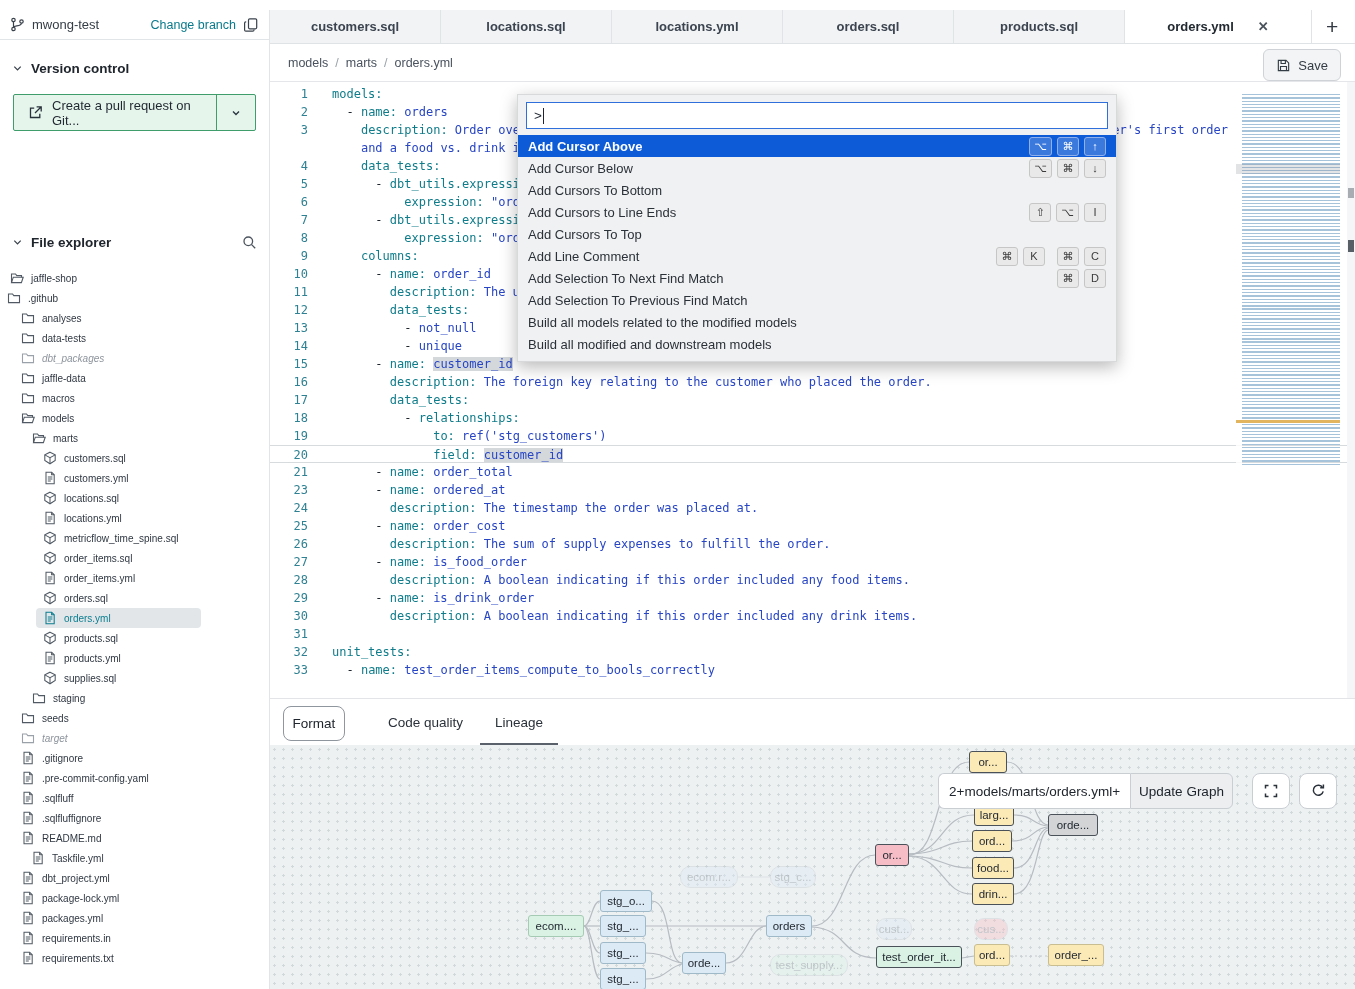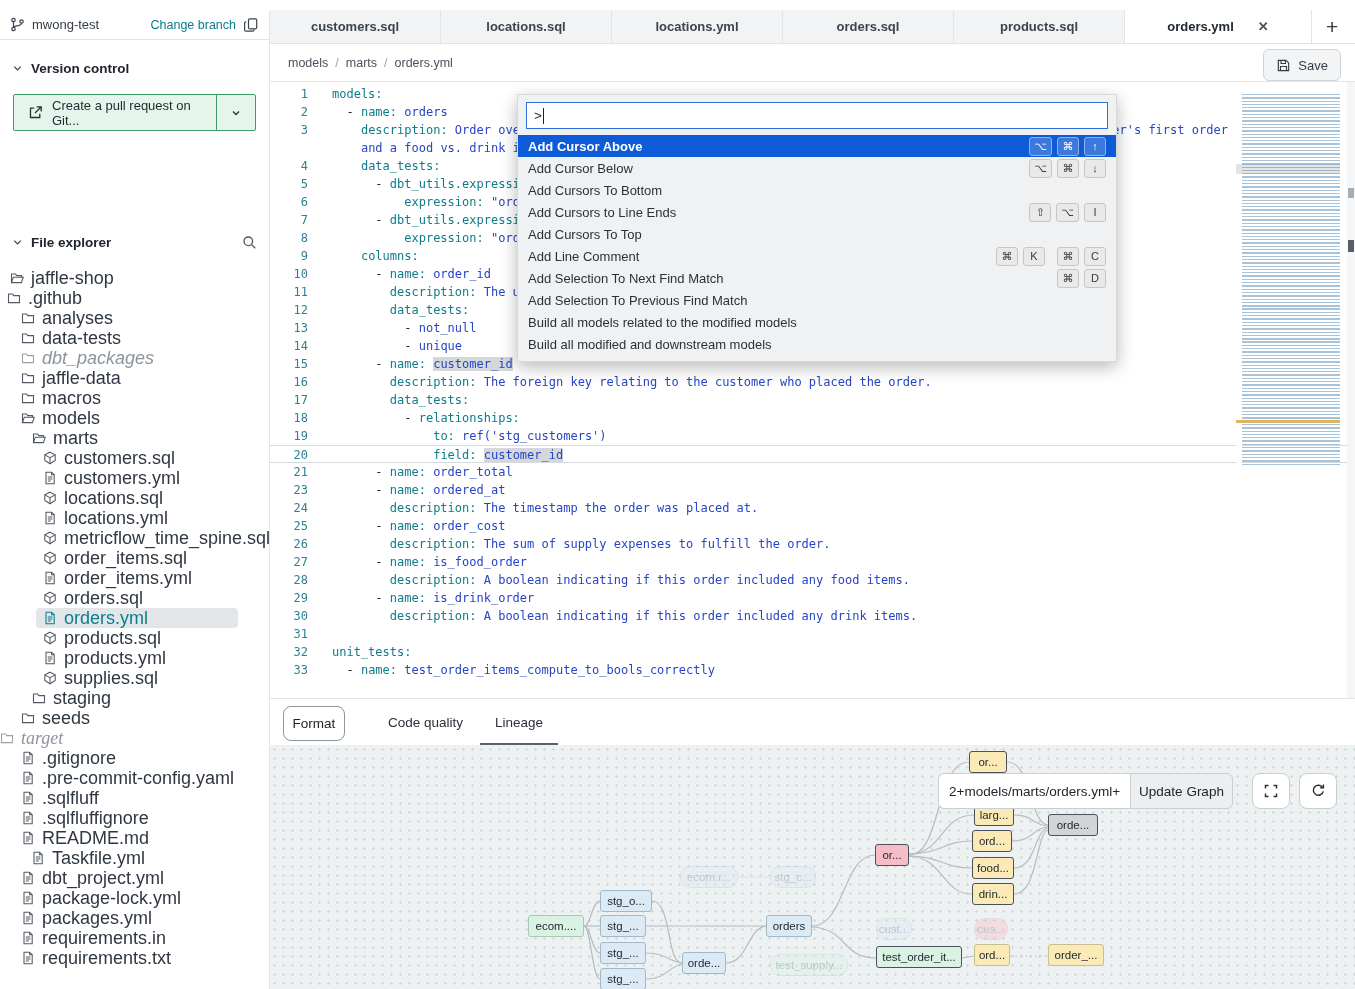--- a/index.html
+++ b/index.html
@@ -13,21 +13,21 @@
   #branch-name{font-size:13px;color:#343c46;flex:0 1 auto;}
   #change-branch{margin-left:auto;font-size:12.5px;color:#087a8c;cursor:pointer;}
   #vc-header,#fe-header{position:absolute;left:0;display:flex;align-items:center;gap:8px;padding:0 12px;width:100%;box-sizing:border-box;color:#20262e;font-weight:700;font-size:13.5px;}
   #vc-header{top:48px;height:20px;}
   #fe-header{top:222px;height:20px;}
   #fe-search{margin-left:auto;color:#4b545e;}
   #pr-button{position:absolute;left:13px;top:84px;width:243px;height:37px;background:#e6f5ec;border:1px solid #3f9d6c;border-radius:2px;display:flex;align-items:stretch;cursor:pointer;box-sizing:border-box;}
   #pr-main{flex:1;display:flex;align-items:center;gap:9px;padding-left:14px;font-size:13px;color:#1f2730;}
   #pr-caret{width:38px;border-left:1px solid #3f9d6c;display:flex;align-items:center;justify-content:center;color:#2b3640;}
   #file-tree{position:absolute;left:0;top:258px;width:100%;bottom:0;overflow:hidden;}
-  .frow{display:flex;align-items:flex-start;height:20px;font-size:18px;color:#2f3742;cursor:pointer;}
+  .frow{display:flex;align-items:flex-start;height:20px;font-size:10px;color:#2f3742;cursor:pointer;}
   .frow .icn{margin-right:7px;color:#515a64;}
   .frow.muted{color:#8d949c;font-style:italic;}
   .frow.muted .icn{color:#9aa1a8;}
   .frow .pill{display:flex;align-items:center;height:20px;padding:0 8px 0 0;}
   .frow.selected .pill{background:#e3e6e9;border-radius:4px;color:#0a7e90;padding:0 90px 0 7px;margin-left:-7px;}
   .frow.selected .icn{color:#0a7e90;}
 
   
   #bottombar{position:absolute;left:0;top:982px;width:1355px;height:7px;background:#e9ecee;border-top:1px solid #d6dadd;box-sizing:border-box;}
   #sb-hthumb{position:absolute;left:24px;top:2px;width:70px;height:3px;background:#c2c7cc;border-radius:2px;}
@@ -450,21 +450,21 @@
         <div class="frow" style="padding-left: 21px;">
           <span class="pill">
             <span class="icn">
               <svg width="14" height="14" viewBox="0 0 14 14">
                 <path d="M1.5 3 h4 l1.3 1.6 h5.7 v7 h-11 z" fill="none" stroke="currentColor" stroke-width="1.1"></path>
               </svg>
             </span>
             <span>seeds</span>
           </span>
         </div>
-        <div class="frow muted" style=" font-family: Liberation Serif, serif;">
+        <div class="frow muted" style="padding-left: 21px;">
           <span class="pill">
             <span class="icn">
               <svg width="14" height="14" viewBox="0 0 14 14">
                 <path d="M1.5 3 h4 l1.3 1.6 h5.7 v7 h-11 z" fill="none" stroke="currentColor" stroke-width="1.1"></path>
               </svg>
             </span>
             <span>target</span>
           </span>
         </div>
         <div class="frow" style="padding-left: 21px;">

